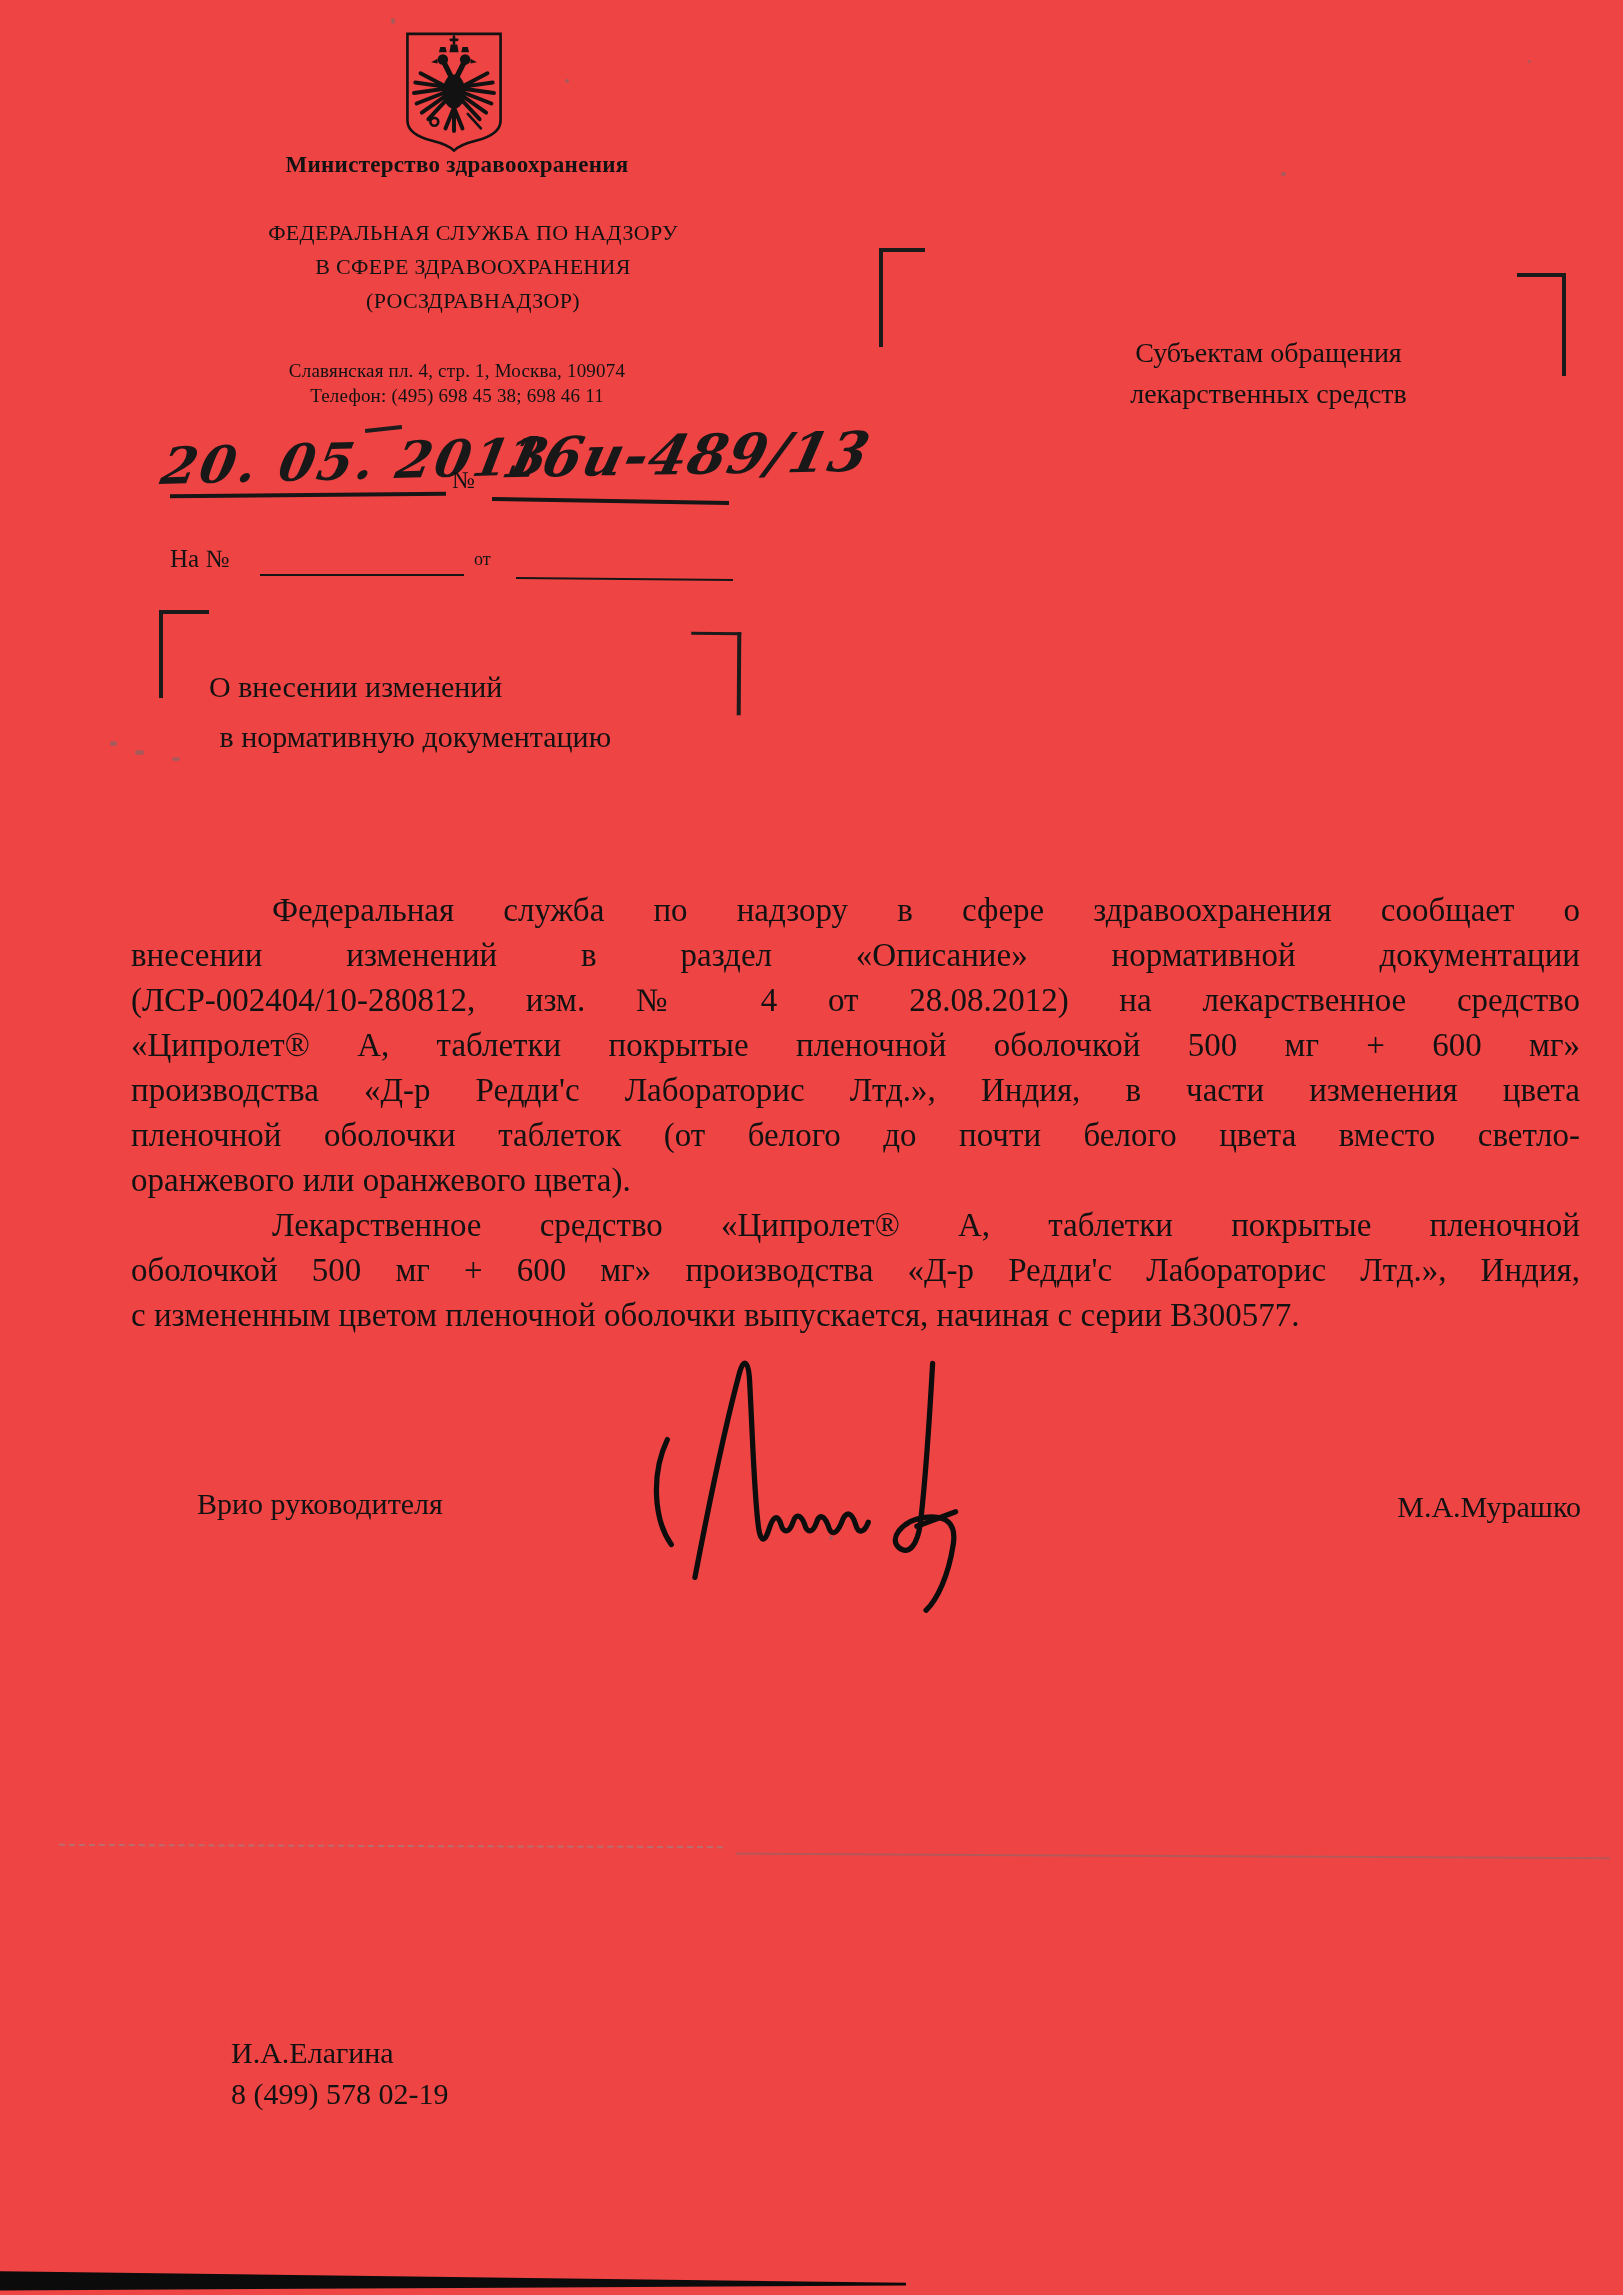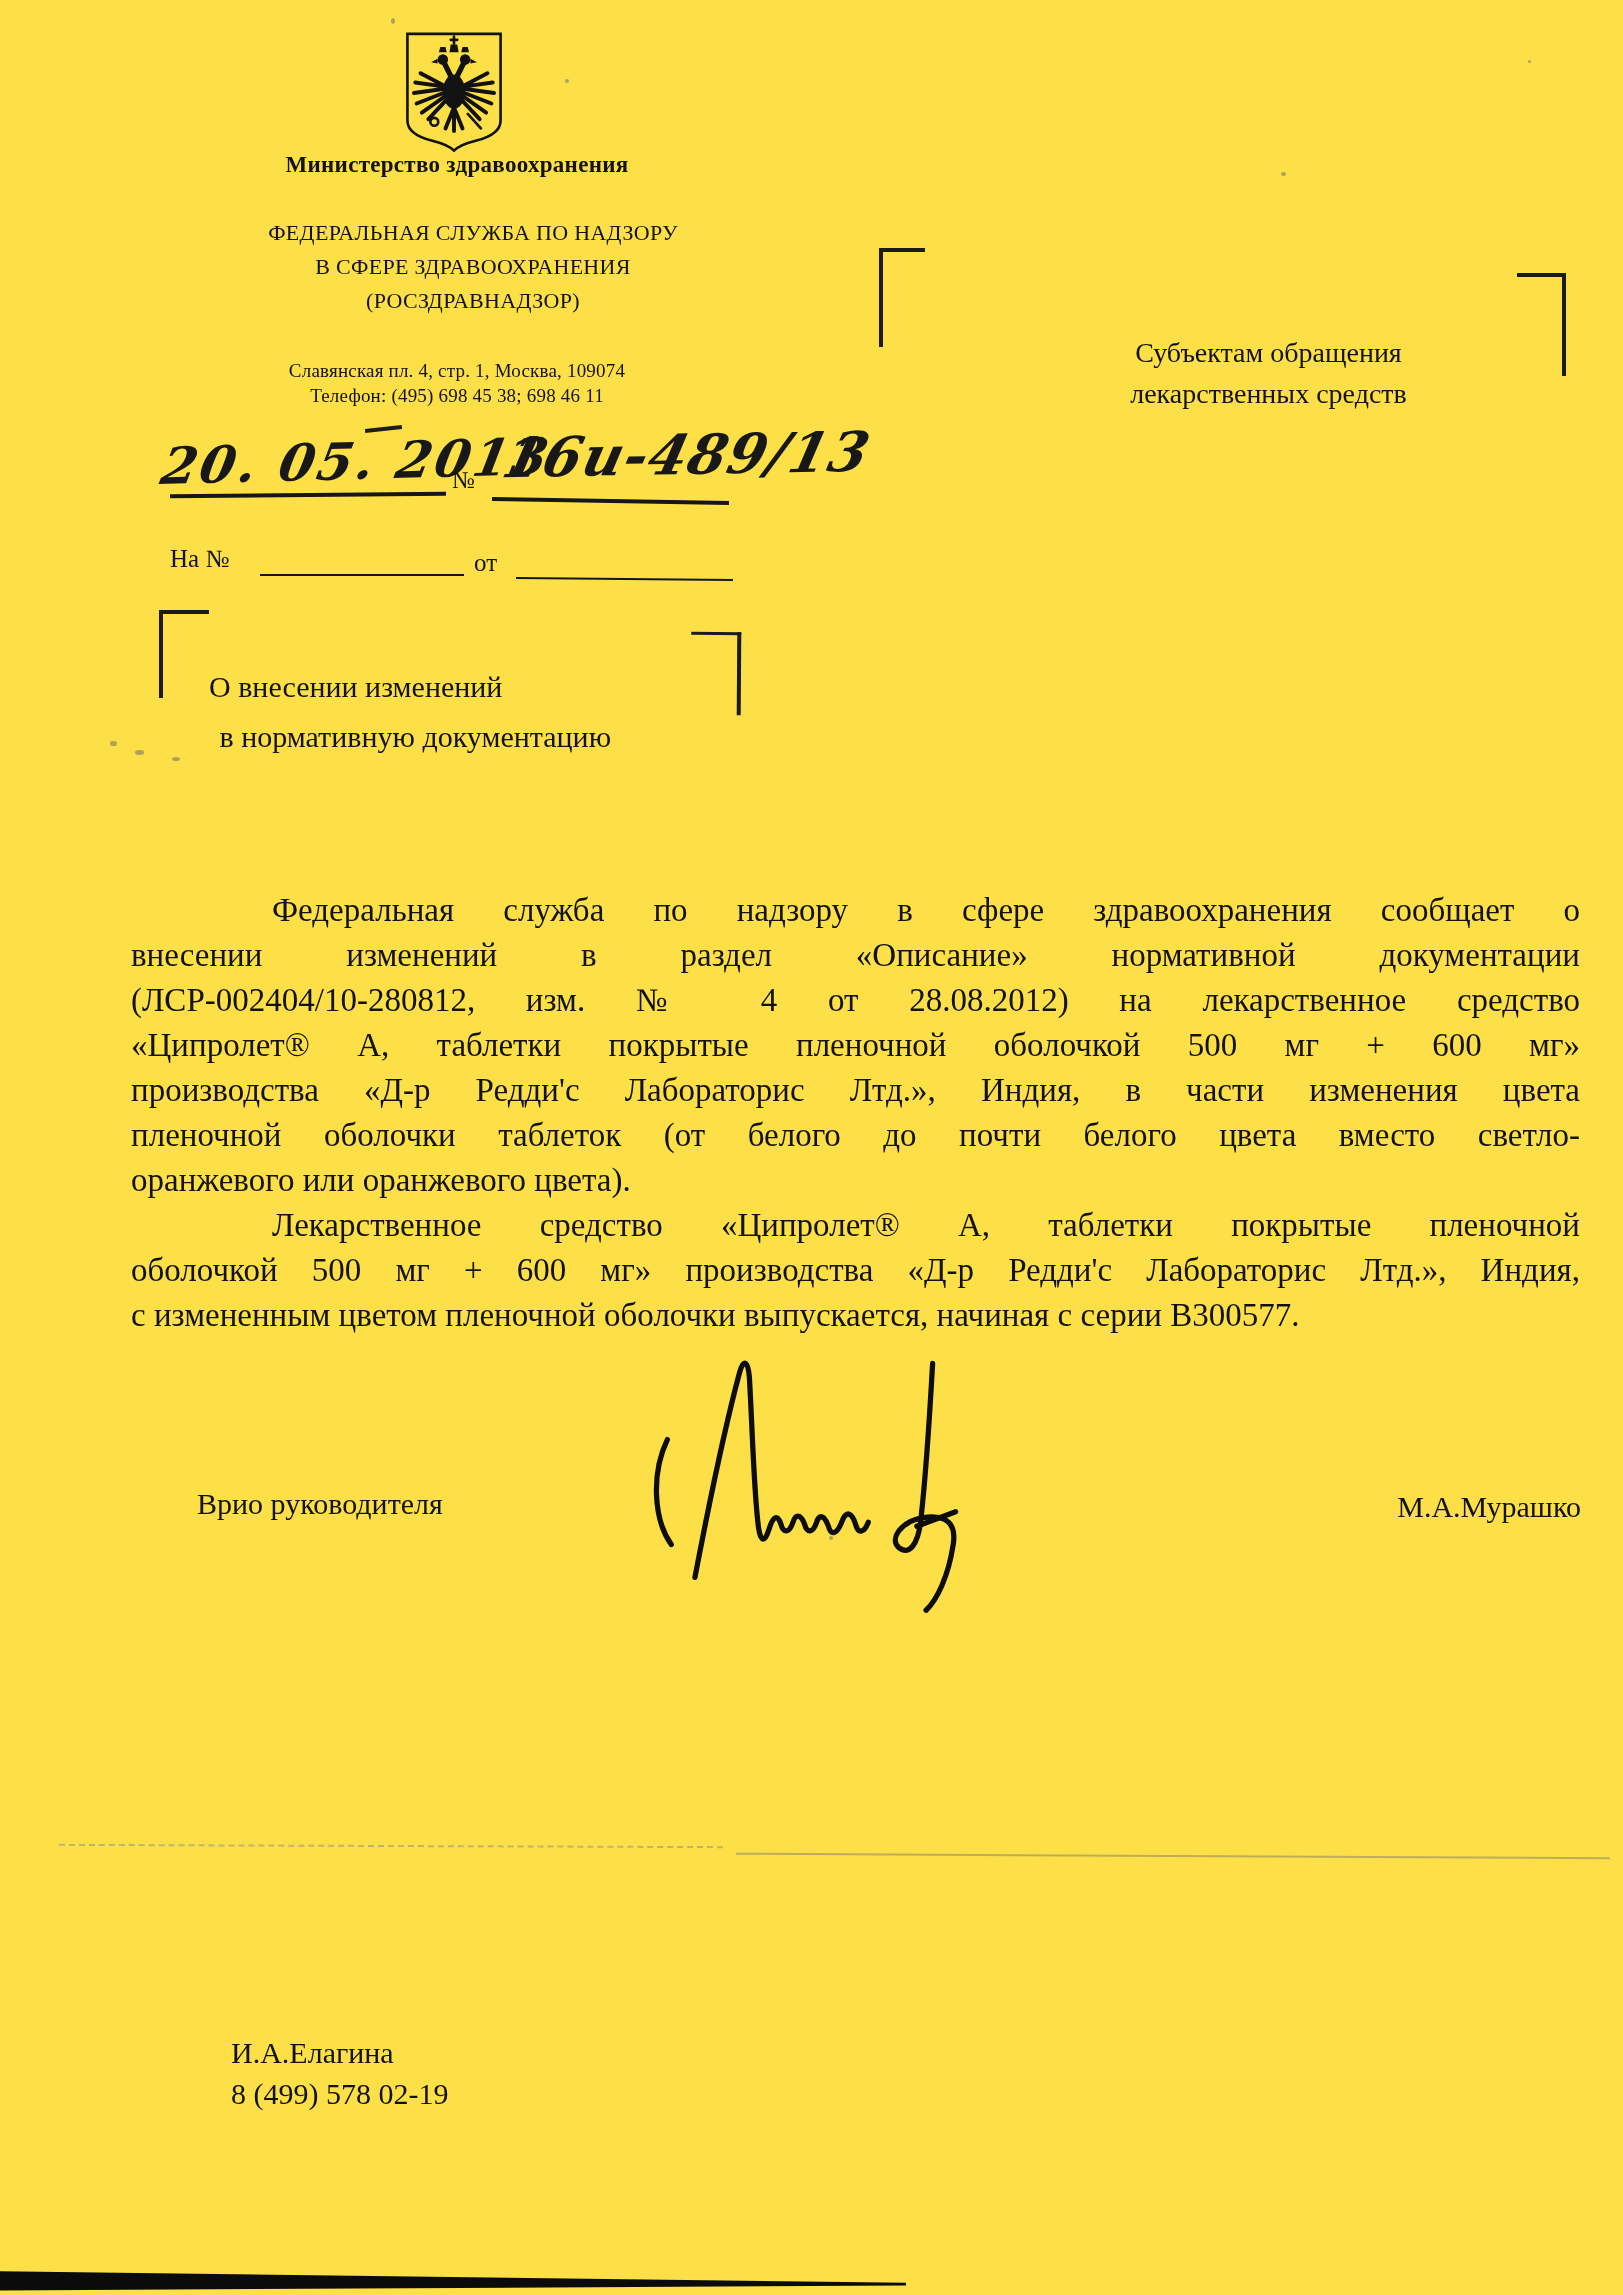--- a/index.html
+++ b/index.html
@@ -1,38 +1,38 @@
 <!DOCTYPE html>
 <html style="font-size:10.5px"><head>
 <meta charset="utf-8">
 <style>
   html,body{margin:0;padding:0;background:#e8e8e8;}
   .page{
     position:relative;
     width:1623px;height:2295px;
-    background:#fde047;
+    background:#ef4444;
     font-family:"Liberation Serif", serif;
     color:#121212;
     overflow:hidden;
   }
   .abs{position:absolute;}
   .center{text-align:center;}
   
   .ministry{left:112px;top:152px;width:690px;font-size:23px;font-weight:700;line-height:25px;letter-spacing:0.3px;}
   .agency{left:128px;top:216px;width:690px;font-size:22px;font-weight:400;line-height:34px;letter-spacing:0.3px;}
   .addr{left:112px;top:358px;width:690px;font-size:19px;line-height:25px;letter-spacing:0.2px;}
   
   .hand{font-family:"DejaVu Serif", serif;font-style:italic;font-weight:700;color:#181818;white-space:nowrap;}
   .hand-date{left:163px;top:431px;font-size:51px;transform:skewX(-12deg) rotate(-1.5deg);letter-spacing:2.6px;}
   .hand-num{left:505px;top:422px;font-size:55px;transform:skewX(-14deg) rotate(-1deg);letter-spacing:1.3px;}
   .no-sign{left:452px;top:467px;font-size:24px;font-weight:400;}
   .rule{border-top:4px solid #161616;height:0;}
   .rule-thin{border-top:2.6px solid #161616;height:0;}
   .reply-label{left:170px;top:545px;font-size:25px;}
-  .reply-from{left:474px;top:549px;font-size:25px;}
+  .reply-from{left:474px;top:549px;font-size:18px;}
   
   .crop{border-color:#1b1b1b;border-style:solid;border-width:0;}
   
   .addressee{left:1065px;top:332px;width:407px;font-size:28px;line-height:41px;text-align:center;}
   .subject{left:209px;top:662px;width:591px;font-size:30px;line-height:50px;}
   
   .body-block{left:131px;top:888px;width:1449px;font-size:33px;line-height:45px;}
   .body-block .line{text-align:justify;text-align-last:justify;}
   .body-block .line.last{text-align-last:left;}
   .body-block .line.indent{text-indent:141px;}

